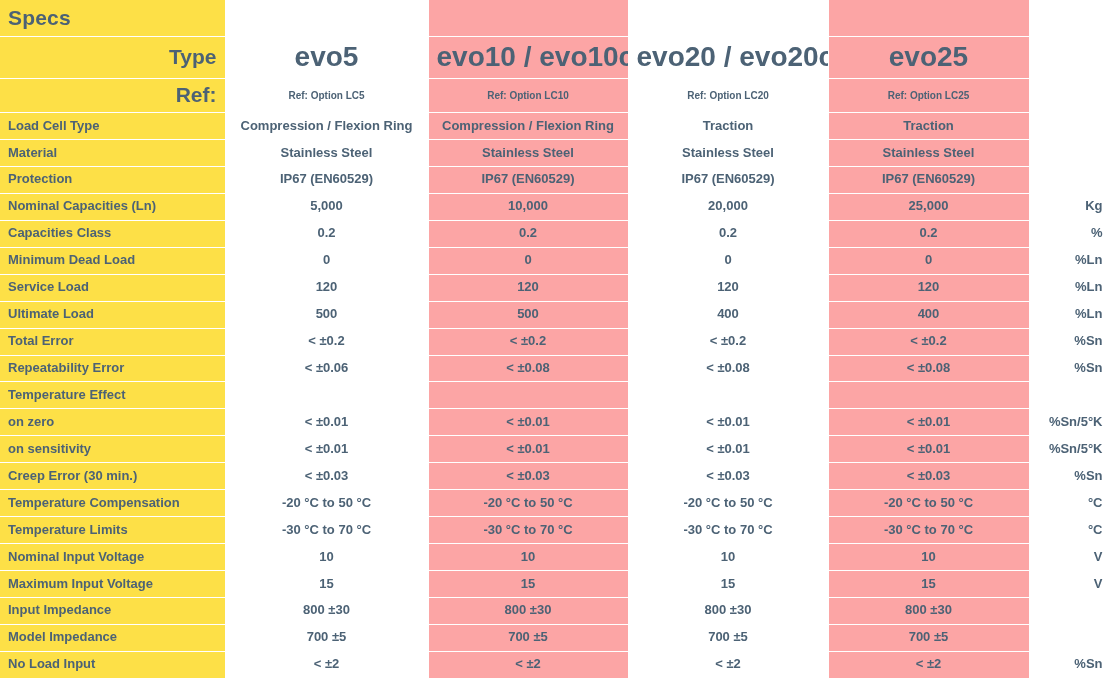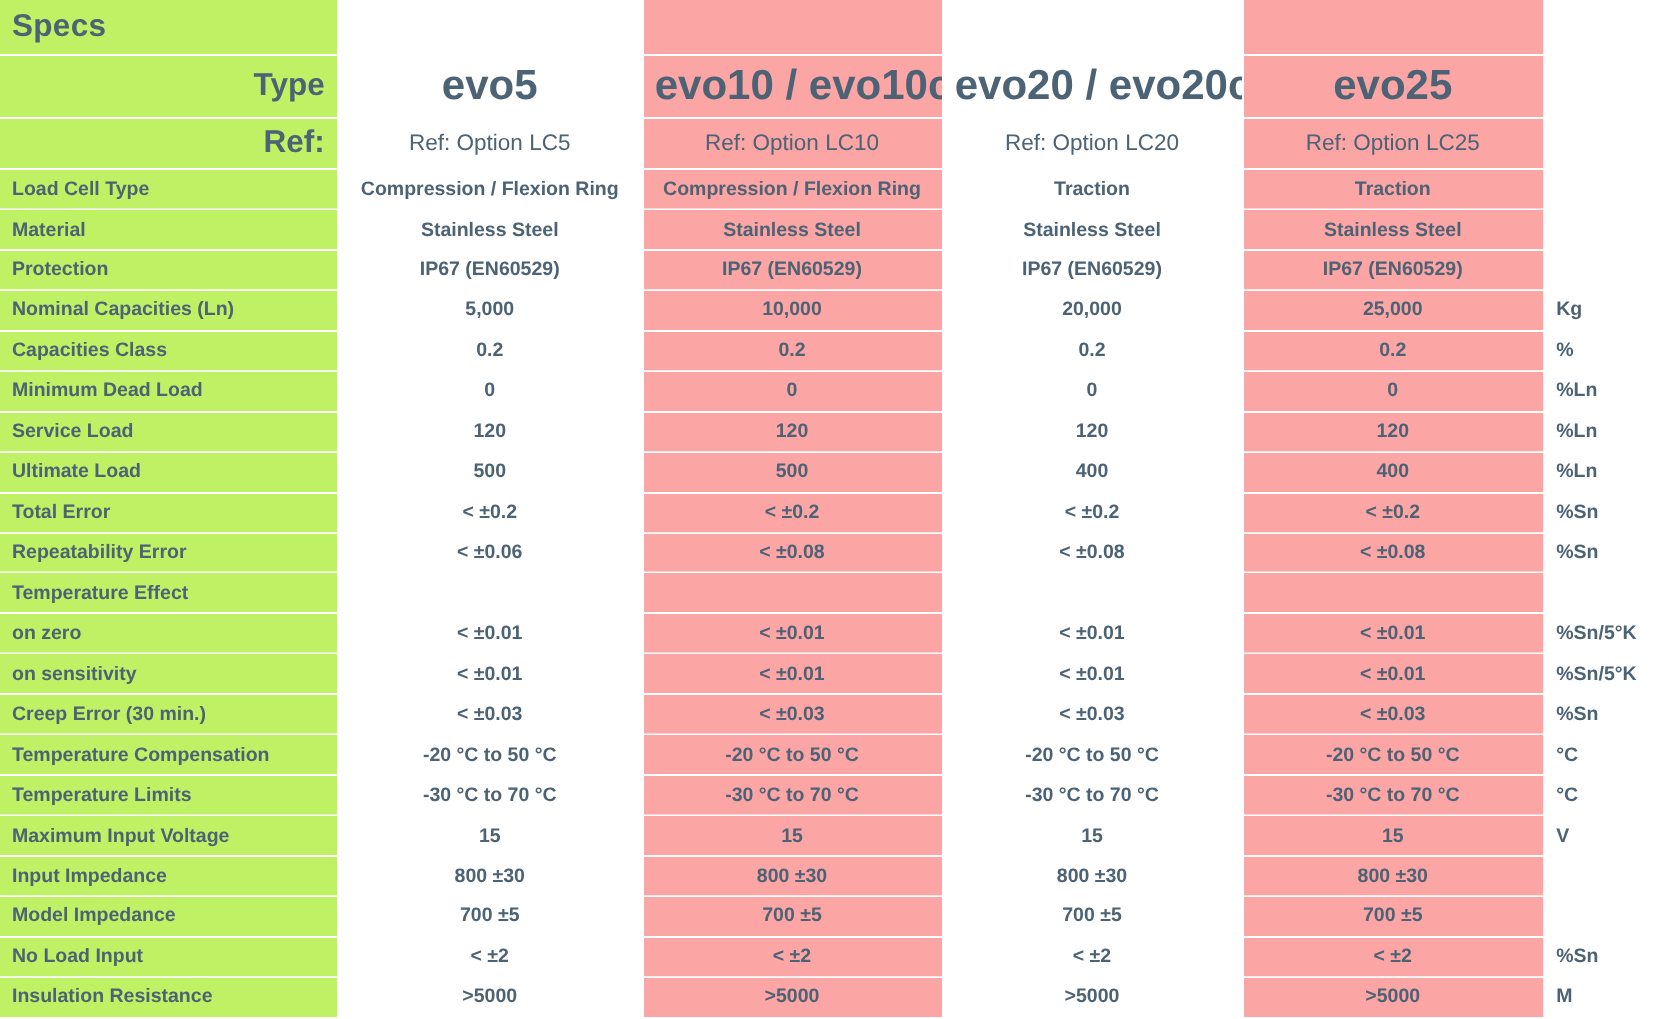--- a/index.html
+++ b/index.html
@@ -40,28 +40,28 @@
     vertical-align: middle;
     white-space: nowrap;
     overflow: hidden;
   }
   td.bg-alt   { background: #fca5a5; }
   td.bg-plain { background: #ffffff; }
 
   
   td.label {
     text-align: left;
-    background: #bef264;
+    background: #fde047;
     border-right: 1px solid #ffffff;
   }
   td.label.indent { }
 
   
   td.val  { text-align: center; }
-  td.unit { text-align: left; background: #ffffff; }
+  td.unit { text-align: right; background: #ffffff; }
 
   
   tr.r-specs td { height: 33px; }
   tr.r-specs td.label {
     font-size: 21px;
     font-weight: bold;
     text-align: left;
     letter-spacing: 0.2px;
   }
 
@@ -75,22 +75,22 @@
     font-weight: bold;
   }
 
   tr.r-ref td { height: 31px; }
   tr.r-ref td.label {
     font-size: 21px;
     text-align: right;
     padding-left: 39px;
   }
   tr.r-ref td.val {
-    font-size: 15px;
-    font-weight: normal;
+    font-size: 10px;
+    font-weight: bold;
   }
 
   tr.r-body td { height: 24px; }
 </style>
 </head>
 <body>
 
 <table class="specs">
   <colgroup>
     <col class="c-label">
@@ -247,20 +247,28 @@
       </tr>
       <tr class="r-body">
         <td class="label">Temperature Limits</td>
         <td class="val bg-plain">-30 °C to 70 °C</td>
         <td class="val bg-alt">-30 °C to 70 °C</td>
         <td class="val bg-plain">-30 °C to 70 °C</td>
         <td class="val bg-alt">-30 °C to 70 °C</td>
         <td class="unit">°C</td>
       </tr>
       <tr class="r-body">
+        <td class="label">Nominal Input Voltage</td>
+        <td class="val bg-plain">10</td>
+        <td class="val bg-alt">10</td>
+        <td class="val bg-plain">10</td>
+        <td class="val bg-alt">10</td>
+        <td class="unit">V</td>
+      </tr>
+      <tr class="r-body">
         <td class="label">Maximum Input Voltage</td>
         <td class="val bg-plain">15</td>
         <td class="val bg-alt">15</td>
         <td class="val bg-plain">15</td>
         <td class="val bg-alt">15</td>
         <td class="unit">V</td>
       </tr>
       <tr class="r-body">
         <td class="label">Input Impedance</td>
         <td class="val bg-plain">800 ±30</td>
@@ -278,22 +286,14 @@
         <td class="unit"></td>
       </tr>
       <tr class="r-body">
         <td class="label">No Load Input</td>
         <td class="val bg-plain">&lt; ±2</td>
         <td class="val bg-alt">&lt; ±2</td>
         <td class="val bg-plain">&lt; ±2</td>
         <td class="val bg-alt">&lt; ±2</td>
         <td class="unit">%Sn</td>
       </tr>
-      <tr class="r-body">
-        <td class="label">Insulation Resistance</td>
-        <td class="val bg-plain">&gt;5000</td>
-        <td class="val bg-alt">&gt;5000</td>
-        <td class="val bg-plain">&gt;5000</td>
-        <td class="val bg-alt">&gt;5000</td>
-        <td class="unit">M</td>
-      </tr>
     </tbody>
 </table>
 
 </body></html>

